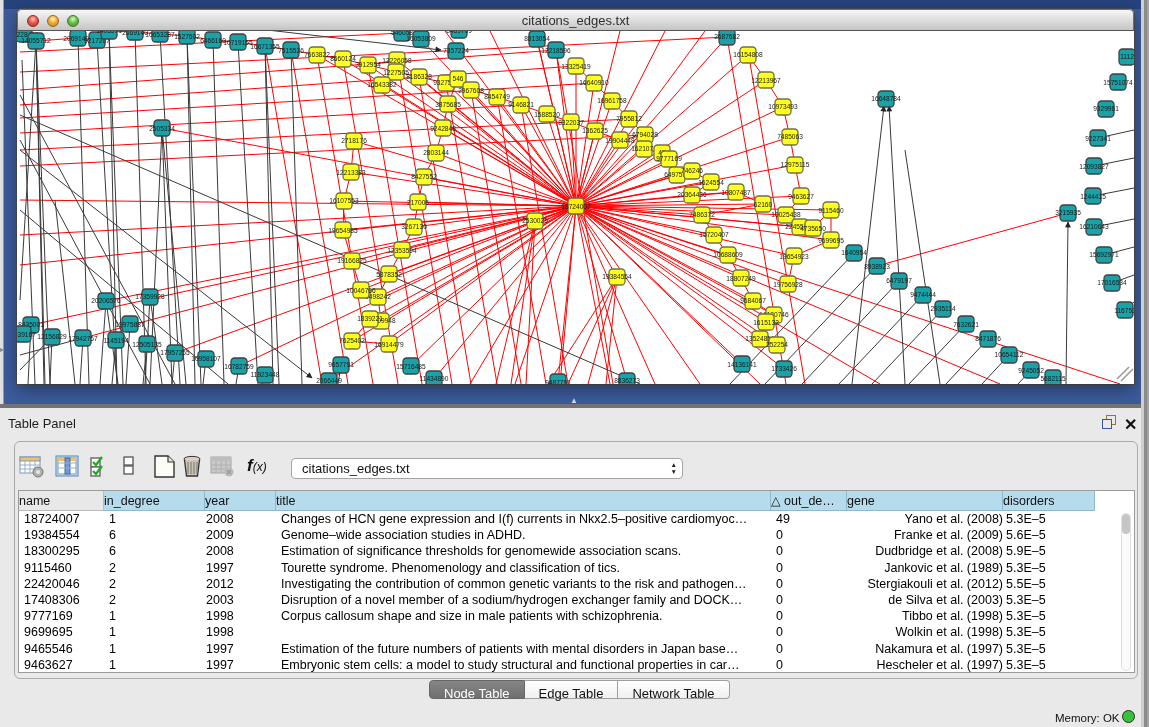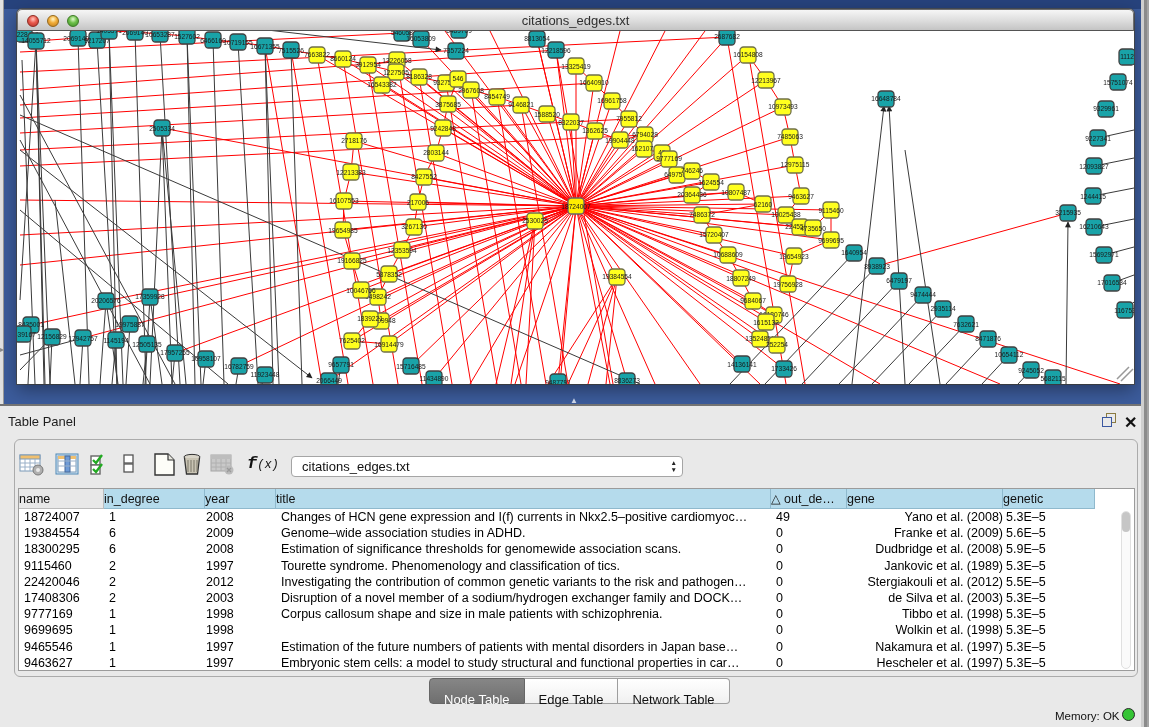--- a/index.html
+++ b/index.html
@@ -7,21 +7,21 @@
 #leftstrip{position:absolute;left:0;top:0;width:4px;height:404px;background:#e2e2e2;border-right:1px solid #9a9a9a}
 #rightstrip{position:absolute;right:0;top:0;width:8px;height:727px;background:linear-gradient(90deg,#cfcfcf 0 3px,#8b8b8b 3px 6px,#a5a5a5 6px)}
 #win{position:absolute;left:17px;top:9px;width:1117px;height:375px;border-radius:5px 5px 0 0;box-shadow:0 6px 18px rgba(0,0,0,.38),0 0 0 1px rgba(80,80,80,.85);background:#fff}
 #titlebar{position:absolute;left:0;top:0;width:100%;height:22px;border-radius:5px 5px 0 0;
   background:linear-gradient(#f6f6f6,#dcdcdc 55%,#c4c4c4);border:1px solid #6e6e6e;border-bottom:1px solid #545454}
 #titlebar .title{text-align:center;font-size:13px;color:#303030;line-height:21px}
 .tl{position:absolute;top:5px;width:12px;height:12px;border-radius:50%}
 .tl.r{left:9px;background:radial-gradient(circle at 50% 32%,#ffb3ab 8%,#e8594c 45%,#b33229);border:1px solid #8e2a22}
 .tl.y{left:29px;background:radial-gradient(circle at 50% 32%,#ffeBAE 8%,#f0ac38 45%,#c07d1d);border:1px solid #95691b}
 .tl.g{left:49px;background:radial-gradient(circle at 50% 32%,#cdf0b6 8%,#6cbf48 45%,#3f8f28);border:1px solid #3e7a26}
-#panel{position:absolute;left:0;top:404px;width:1149px;height:245px;background:#e9e9e9;border-top:2px solid #737373}
+#panel{position:absolute;left:0;top:404px;width:1149px;height:245px;background:#e9e9e9;border-top:4px solid #737373}
 #panelhead{position:absolute;left:0;top:0;width:100%;height:30px}
 #panelhead .t{position:absolute;left:8px;top:8px;font-size:13px;color:#1d1d1d}
 #float-ic{position:absolute;left:1102px;top:7px;width:15px;height:15px}
 #close-ic{position:absolute;left:1124px;top:7px;font-size:16px;font-weight:bold;color:#111}
 #container{position:absolute;left:14px;top:33px;width:1124px;height:238px;border:1px solid #ababab;border-radius:6px}
 #toolbar{position:absolute;left:4px;top:4px;height:40px;width:100%}
 .ic{position:absolute;top:9px}
 #combo{position:absolute;left:272px;top:12px;width:392px;height:21px;background:#fff;border:1px solid #a5a5a5;border-radius:4px;font-size:13px;color:#111;line-height:19px;padding-left:10px}
 #combo .arr{position:absolute;right:5px;top:3px;font-size:6.5px;color:#222;line-height:6.5px;text-align:center}
 #tablewrap{position:absolute;left:3px;top:48px;width:1117px;height:183px;background:#fff;border:1px solid #9b9b9b}
@@ -29,21 +29,21 @@
 #thead div{position:absolute;top:0;height:20px;line-height:20px;background:#b5dbec;border-right:1px solid #8fb9cd;border-bottom:1px solid #8fb9cd}
 #tbody{position:absolute;left:0;top:20px;width:100%;font-size:12.5px;color:#000}
 .tr{position:relative;height:16.2px;line-height:16.2px;white-space:nowrap}
 .tr div{position:absolute;top:0;overflow:hidden}
 .c0{left:5px;width:80px} .c1{left:90px;width:95px} .c2{left:187px;width:70px}
 .c3{left:262px;width:488px} .c4{left:757px;width:70px} .c5{left:828px;width:156px;text-align:right}
 .c6{left:987px;width:90px}
 #vscroll{position:absolute;right:3px;top:22px;width:10px;height:158px;background:#fafafa;border:1px solid #e0e0e0;border-radius:5px}
 #vthumb{position:absolute;left:0px;top:0px;width:8px;height:20px;background:#c6c6c6;border-radius:4px}
 #tabs{position:absolute;left:429px;top:272px;height:19px;display:flex;font-size:13px}
-#tabs .tab{height:19px;line-height:18px;padding:12px 14px;background:linear-gradient(#fff,#f0f0f0);border:1px solid #9e9e9e;border-left:none;color:#111}
+#tabs .tab{height:19px;line-height:18px;padding:4px 14px;background:linear-gradient(#fff,#f0f0f0);border:1px solid #9e9e9e;border-left:none;color:#111}
 #tabs .tab.first{border-left:1px solid #9e9e9e;border-radius:4px 0 0 4px;background:linear-gradient(#868686,#6f6f6f);color:#fff;border-color:#666}
 #tabs .tab.last{border-radius:0 4px 4px 0}
 #mem{position:absolute;left:1055px;top:304px;font-size:11.5px;color:#111}
 #memdot{position:absolute;left:1122px;top:302px;width:13px;height:13px;border-radius:50%;background:#35c435;border:1.5px solid #2a2a2a}
 #divgrip{position:absolute;left:570px;top:398px;width:10px;height:6px;color:#c9d2e4;font-size:8px;line-height:6px}
 #leftnotch{position:absolute;left:0px;top:345px;width:4px;height:10px;color:#888;font-size:8px;line-height:10px}
 </style></head><body>
 <div id="desktop">
     <div class="topline"></div>
   </div>
@@ -671,32 +671,32 @@
           <path d="M3.5 5l2 16h11l2-16" fill="#c9c4b4" stroke="#333" stroke-width="1.3"></path>
           <path d="M7 7v12M10 7v12M13 7v12M16 7v12" stroke="#7a7668"></path>
         </svg>
       <svg class="ic" style="left:191px" width="26" height="24">
           <rect x="1" y="2" width="20" height="16" fill="#c9c9c9" stroke="#a5a5a5"></rect>
           <rect x="1" y="2" width="20" height="4" fill="#bdbdbd"></rect>
           <path d="M1 10h20M1 14h20M6 6v12M11 6v12M16 6v12" stroke="#b0b0b0"></path>
           <circle cx="19" cy="17" r="4.5" fill="#bbb"></circle>
           <path d="M17 15l4 4M21 15l-4 4" stroke="#999" stroke-width="1.3"></path>
         </svg>
-      <div class="ic" style="left:228px;top:10px;font-family:Liberation Mono, monospace;font-style:italic;font-size:17px;color:#111"><b>f</b><span style="font-size:12px">(x)</span></div>
+      <div class="ic" style="left:228px;top:10px;font-family:Liberation Sans, sans-serif;font-style:italic;font-size:17px;color:#111"><b>f</b><span style="font-size:12px">(x)</span></div>
       <div id="combo">citations_edges.txt<span class="arr">▲<br>▼</span></div>
     </div>
     <div id="tablewrap">
       <div id="thead">
         <div style="left:0;width:85px;background:#e8e8e8;border-right:1px solid #bbb;border-bottom:1px solid #bbb">name</div>
         <div style="left:85px;width:101px">in_degree</div>
         <div style="left:186px;width:71px">year</div>
         <div style="left:257px;width:495px">title</div>
         <div style="left:752px;width:76px">△ out_de…</div>
         <div style="left:828px;width:156px">gene</div>
-        <div style="left:984px;width:92px">genetic</div>
+        <div style="left:984px;width:92px">disorders</div>
       </div>
       <div id="tbody">
 <div class="tr">
             <div class="c0">18724007</div>
             <div class="c1">1</div>
             <div class="c2">2008</div>
             <div class="c3">Changes of HCN gene expression and I(f) currents in Nkx2.5–positive cardiomyoc…</div>
             <div class="c4">49</div>
             <div class="c5">Yano et al. (2008)</div>
             <div class="c6">5.3E–5</div>

